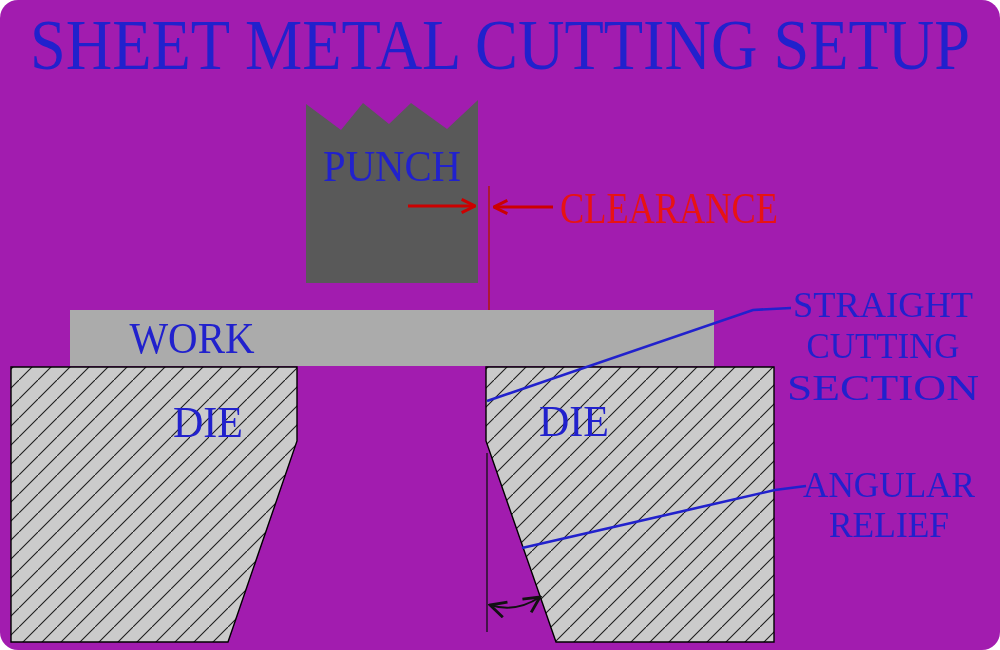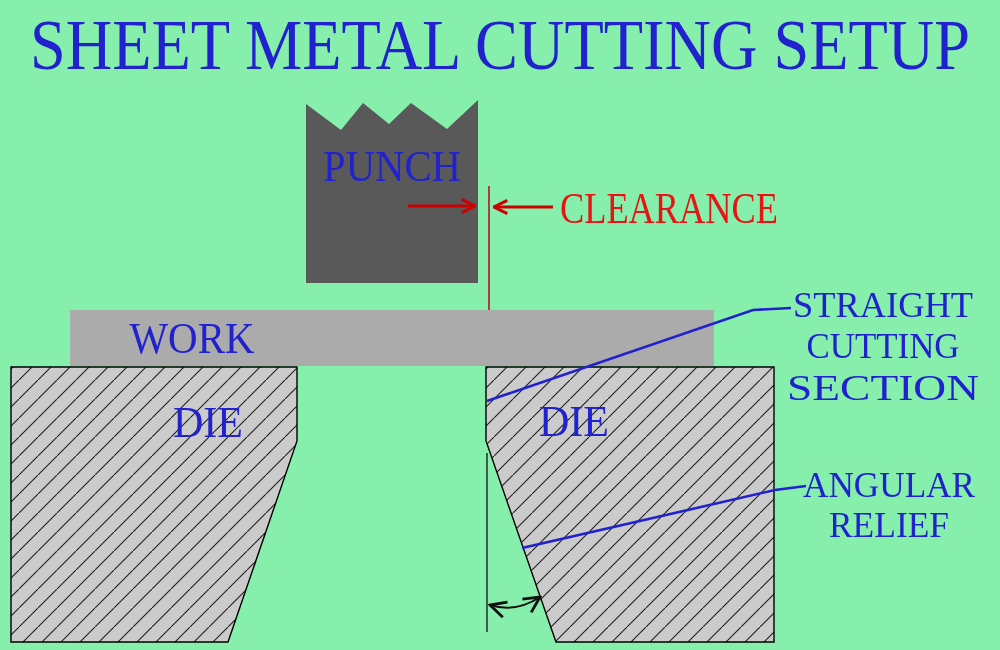--- a/index.html
+++ b/index.html
@@ -7,21 +7,22 @@
     padding: 0;
     background: #ffffff;
     width: 1000px;
     height: 650px;
     overflow: hidden;
   }
   .canvas {
     width: 1000px;
     height: 650px;
     position: relative;
-    background: #86efac;
+    background: #a21caf;
+    border-radius: 18px;
   }
   svg { display: block; }
   text {
     font-family: "Liberation Serif", "DejaVu Serif", serif;
   }
   .title-text { font-size: 72px; }
   .big-label  { font-size: 45px; }
   .mid-label  { font-size: 35px; }
 </style>
 </head>

